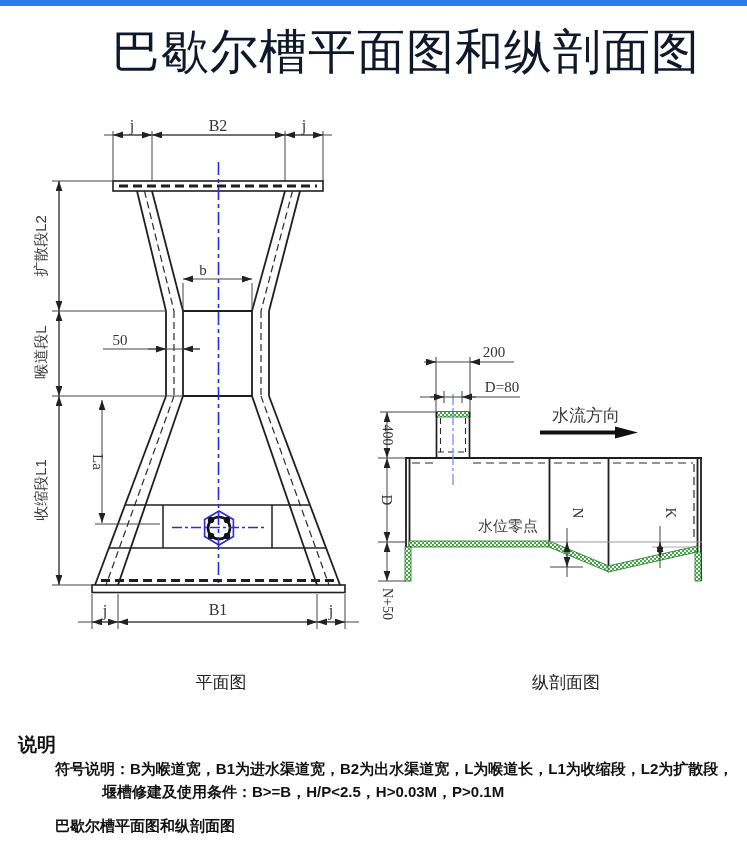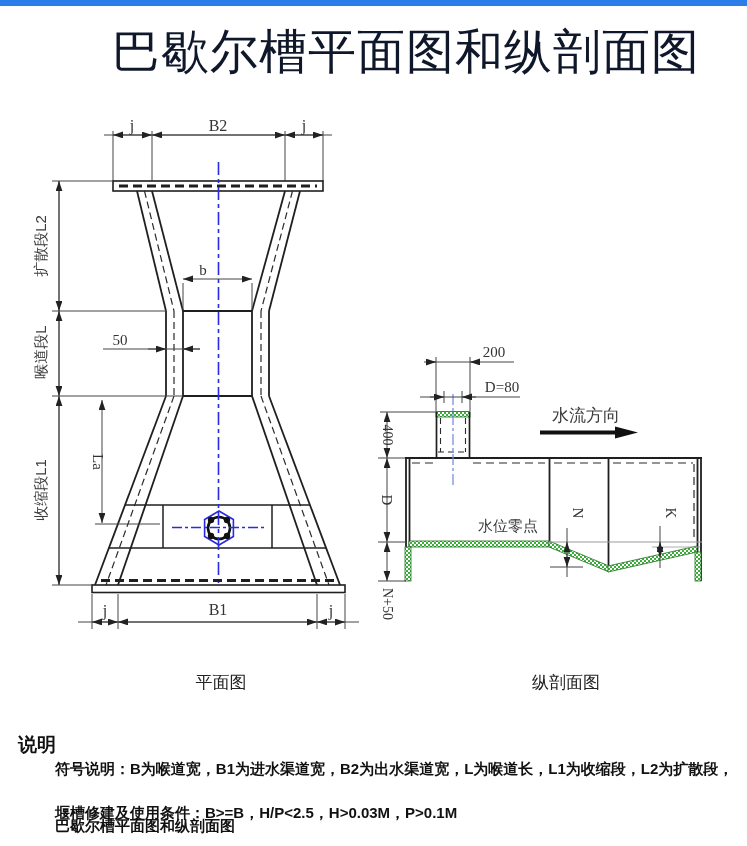--- a/index.html
+++ b/index.html
@@ -9,21 +9,21 @@
   .title{position:absolute;left:112px;top:20px;font-size:48px;font-weight:500;
          color:#0f172a;letter-spacing:1px;white-space:nowrap;}
   .drawing{position:absolute;left:0;top:90px;}
   svg text{font-family:"Liberation Serif","DejaVu Serif",serif;fill:#333;}
   svg text.cjk{font-family:"Liberation Sans",sans-serif;fill:#3a3a3a;}
   svg text.cap{font-family:"Liberation Sans",sans-serif;font-size:17px;fill:#222;}
   .notes{position:absolute;left:0;top:722px;width:747px;color:#111;}
   .notes .head{position:absolute;left:18px;top:10px;font-size:19px;font-weight:700;}
   .notes .l{position:absolute;left:55px;white-space:nowrap;font-size:15px;font-weight:700;text-align:right;}
   .notes .l1{top:38px;}
-  .notes .l2{top:82px;}
+  .notes .l2{top:61px;margin-left:47px;}
   .notes .l3{top:95px;}
 </style>
 </head>
 <body>
 
 <div class="topbar"></div>
 <div class="title">巴歇尔槽平面图和纵剖面图</div>
 
 <svg class="drawing" width="747" height="612" viewBox="0 90 747 612" xmlns="http://www.w3.org/2000/svg">
   <defs>

